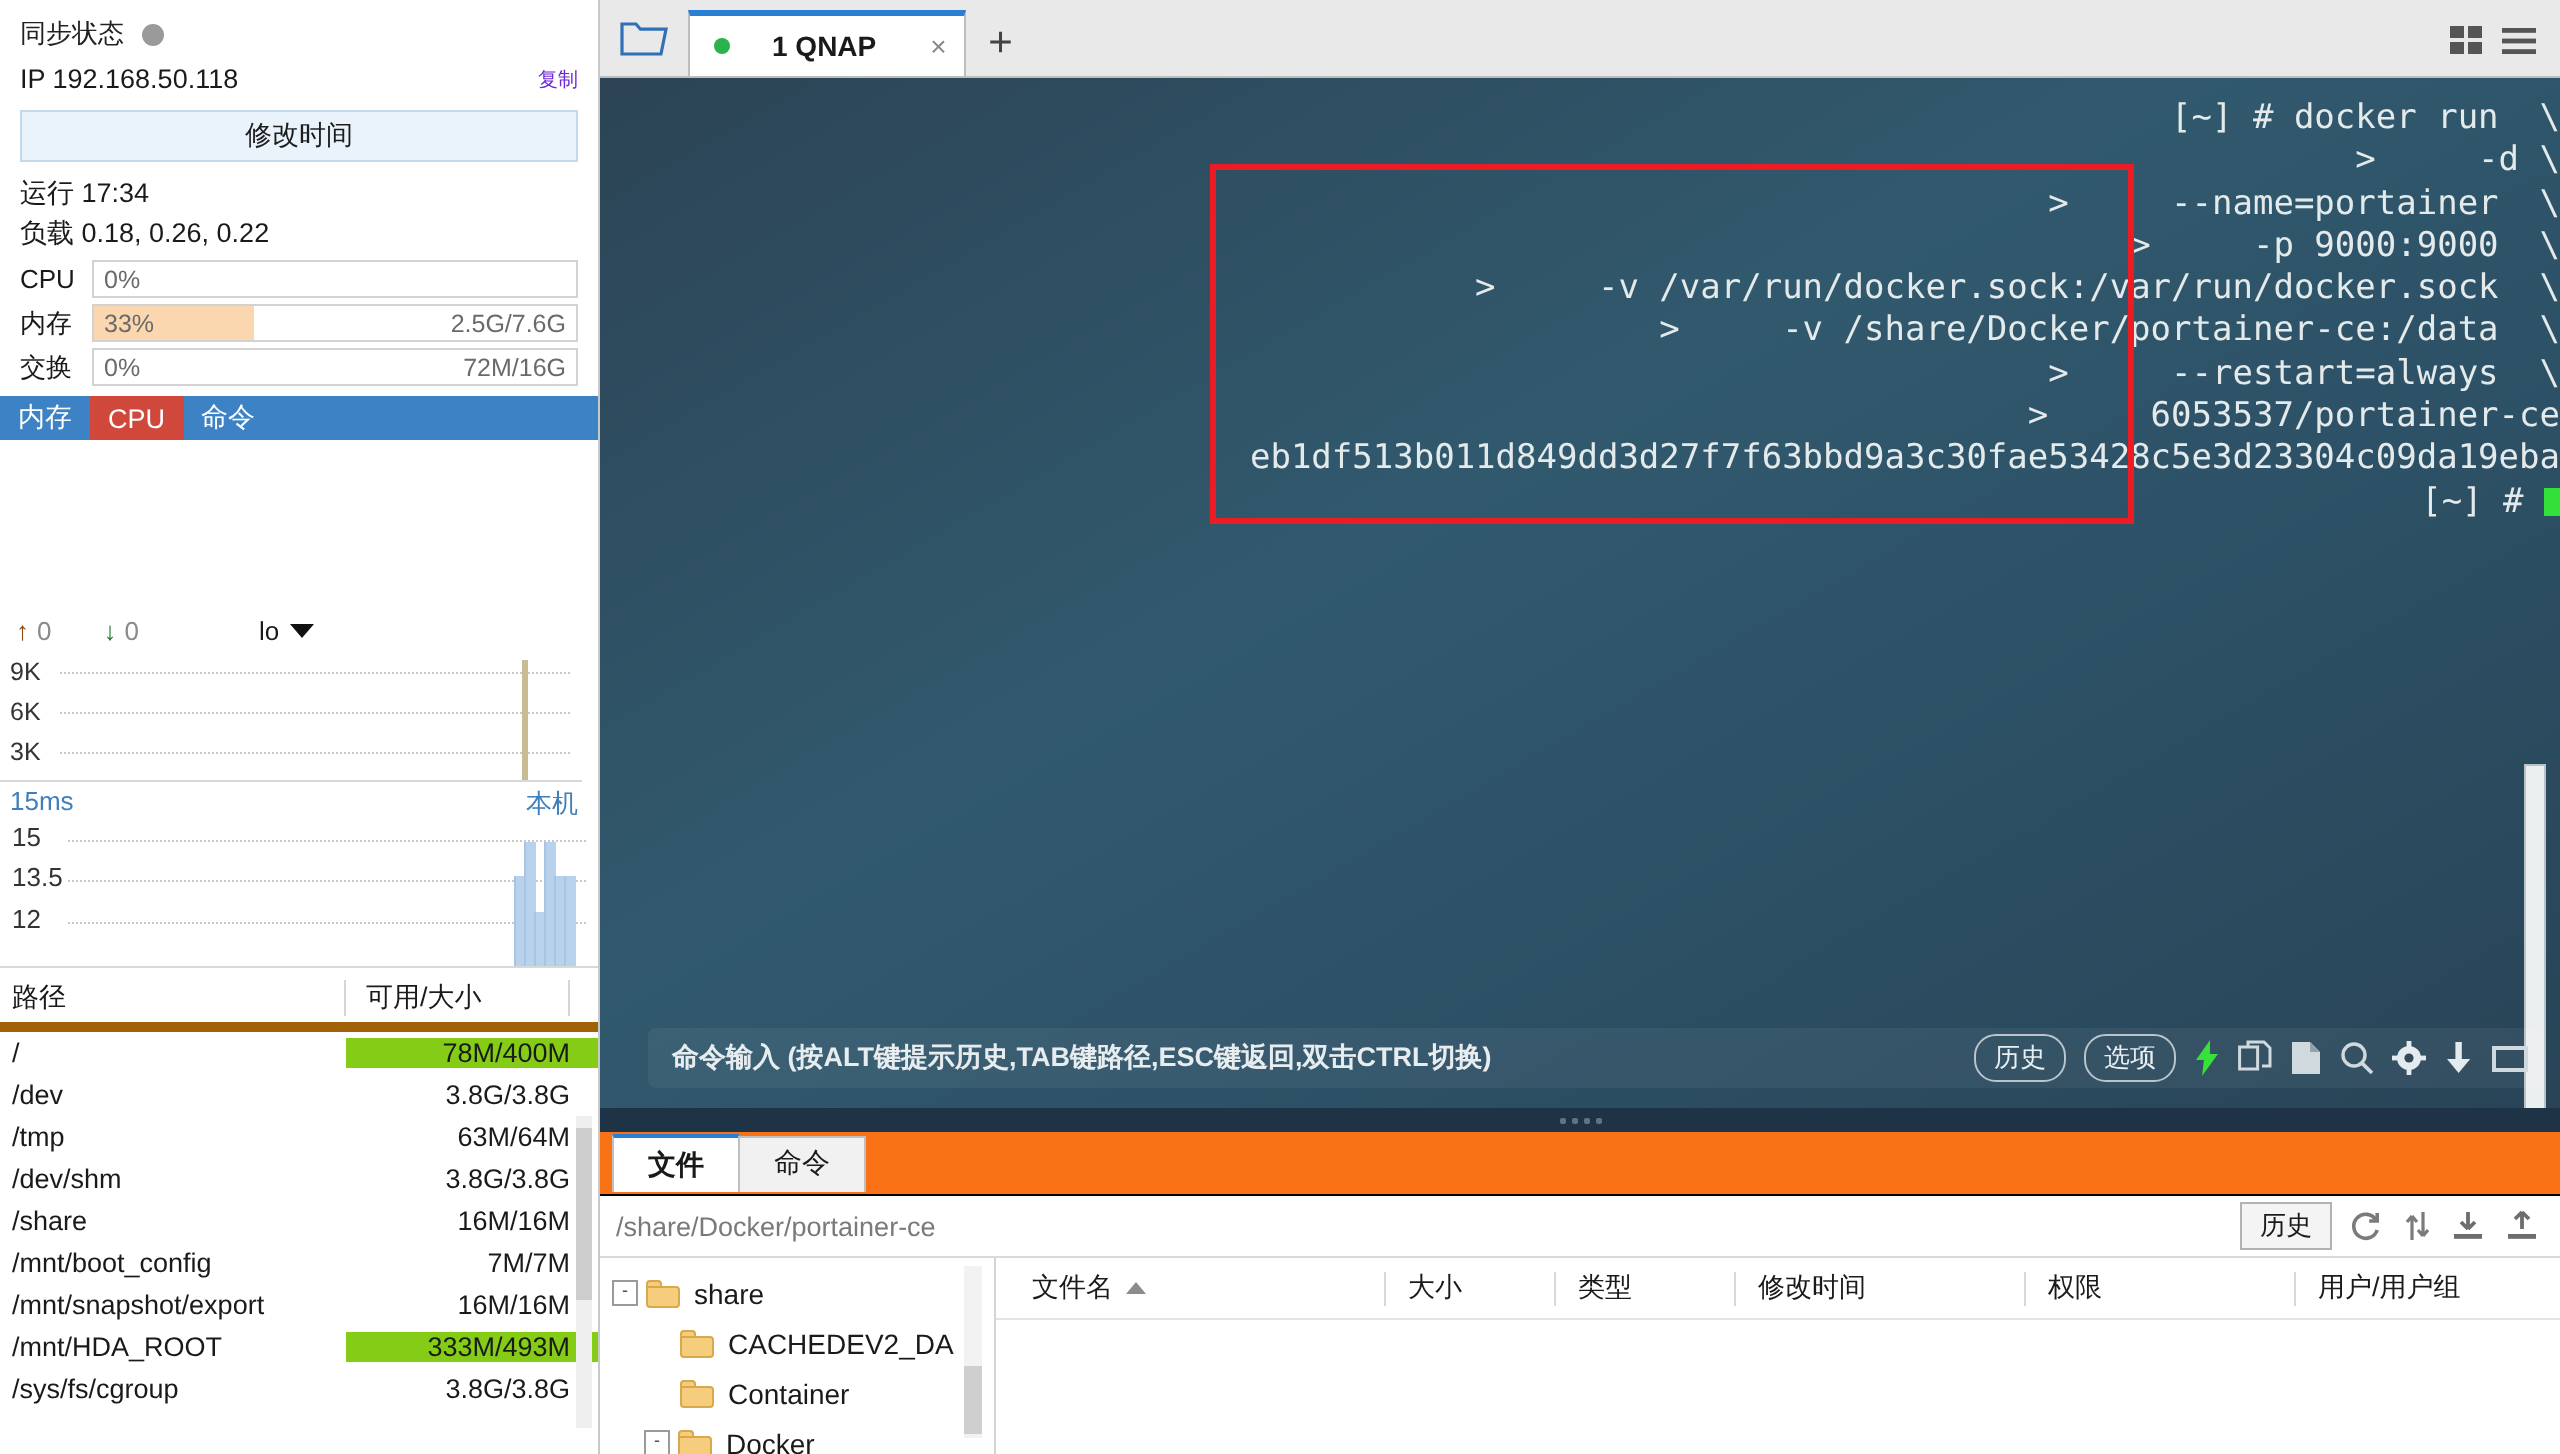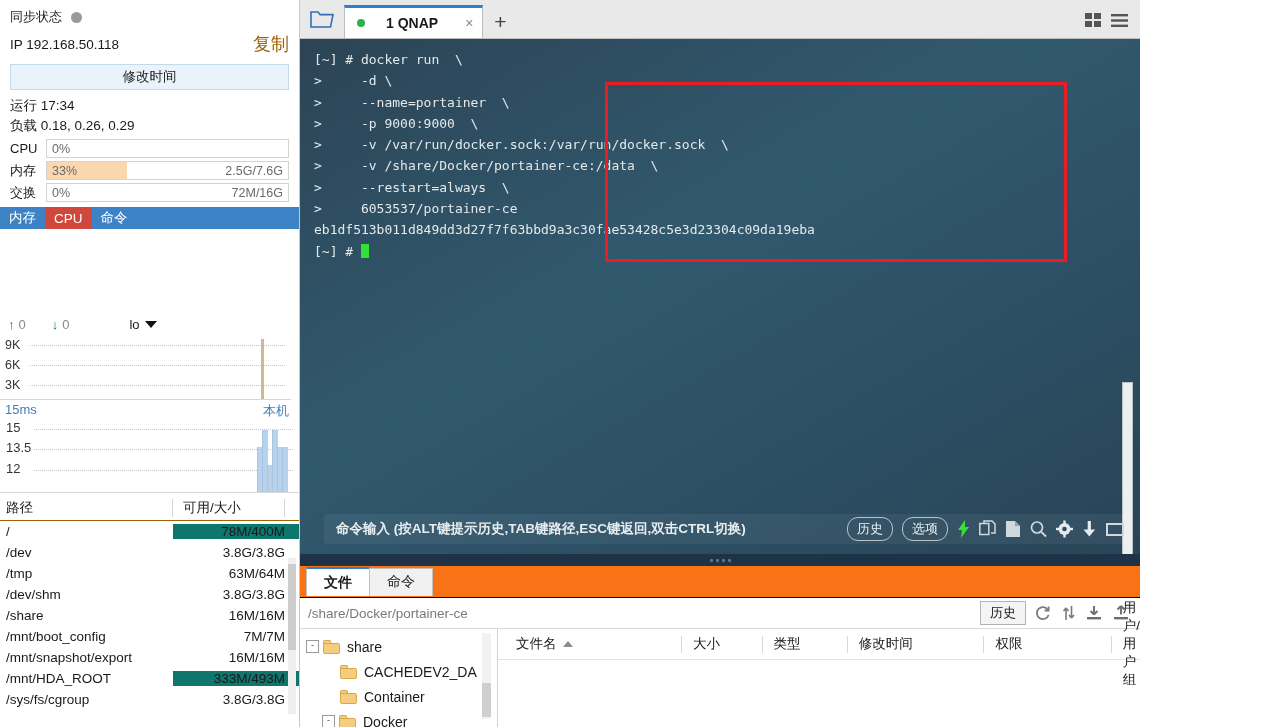--- a/index.html
+++ b/index.html
@@ -2,31 +2,31 @@
 <html><head>
 <meta charset="utf-8">
 <style>
   html,body{margin:0;padding:0;}
   body{
     width:1280px;height:727px;overflow:hidden;
     font-family:"Liberation Sans","DejaVu Sans",sans-serif;
     font-size:13px;color:#222;background:#fff;
     -webkit-font-smoothing:antialiased;
   }
-  .app{display:flex;width:1140px;height:727px;}
+  .app{display:flex;width:1280px;height:727px;}
 
   
   .sidebar{width:300px;height:727px;background:#fff;position:relative;flex:0 0 300px;
            border-right:1px solid #c8c8c8;box-sizing:border-box;overflow:hidden;}
   .sb-row{display:flex;align-items:center;}
   .sync-row{padding:8px 10px 4px 10px;gap:9px;}
   .sync-dot{width:11px;height:11px;border-radius:50%;background:#9a9a9a;display:inline-block;}
   .ip-row{padding:2px 10px 4px 10px;justify-content:space-between;}
   .ip-text{font-size:13.5px;color:#1a1a1a;}
-  .copy-link{font-size:18px;color:#a16207;cursor:pointer;}
+  .copy-link{font-size:10px;color:#6d28d9;cursor:pointer;}
   .sysinfo-btn{margin:4px 10px 6px 10px;height:24px;line-height:24px;text-align:center;
      background:#eaf3fb;border:1px solid #c3d9ec;font-size:13.5px;color:#1d1d1d;cursor:pointer;}
   .uptime,.loadavg{padding:1px 10px;font-size:13.5px;color:#1a1a1a;}
 
   .meter{margin:3px 10px 0 10px;display:flex;align-items:center;gap:6px;}
   .meter-name{width:30px;font-size:13px;color:#1a1a1a;flex:0 0 auto;}
   .meter-bar{position:relative;flex:1;height:19px;border:1px solid #d2d2d2;background:#fff;
              display:flex;align-items:center;box-sizing:border-box;overflow:hidden;}
   .meter-fill{position:absolute;left:0;top:0;bottom:0;background:#fbd7b0;}
   .meter-pct{position:relative;z-index:2;padding-left:5px;font-size:12.5px;color:#6a6a6a;}
@@ -52,28 +52,28 @@
 
   .lat-head{display:flex;justify-content:space-between;padding:2px 10px 0 5px;}
   .lat-head .l{color:#3f7fba;font-size:13px;}
   .lat-head .r{color:#3f7fba;font-size:13px;}
   .graph2{position:relative;height:72px;border-bottom:1px solid #d8d8d8;}
   .graph2 .ylab{position:absolute;left:6px;font-size:13px;color:#333;}
   .graph2 .gl{position:absolute;left:34px;right:6px;border-top:1px dotted #c7c7c7;height:0;}
   .graph2 .bar{position:absolute;bottom:0;background:#b9d2ec;border-left:1px solid #a7c6e6;}
 
   .disk{margin-top:4px;}
-  .disk-head{display:flex;font-size:13.5px;color:#1a1a1a;padding:2px 0 3px 0;border-bottom:1px solid #a16207;}
+  .disk-head{display:flex;font-size:13.5px;color:#1a1a1a;padding:2px 0 3px 0;border-bottom:5px solid #a16207;}
   .disk-head .c1{flex:1;padding-left:6px;}
   .disk-head .c2{width:112px;border-left:1px solid #d6d6d6;padding-left:10px;box-sizing:border-box;}
   .disk-head .c3{width:14px;border-left:1px solid #d6d6d6;}
   .disk-row{display:flex;font-size:13.5px;height:21px;align-items:center;}
   .disk-row .p{flex:1;padding-left:6px;color:#1a1a1a;white-space:nowrap;overflow:hidden;}
   .disk-row .v{width:126px;text-align:right;padding-right:14px;color:#1a1a1a;box-sizing:border-box;}
-  .disk-row .v.hl{background:#0f766e;}
+  .disk-row .v.hl{background:#84cc16;}
   .disk-scroll{position:absolute;right:3px;top:558px;width:8px;height:156px;background:#efefef;}
   .disk-scroll i{position:absolute;left:0;right:0;top:6px;height:86px;background:#cdcdcd;display:block;}
 
   
   .right{flex:1;display:flex;flex-direction:column;height:727px;min-width:0;}
 
   .tabbar{height:38px;background:#e9e9e9;display:flex;align-items:flex-end;position:relative;
           border-bottom:1px solid #bdbdbd;}
   .folder-ico{width:44px;height:38px;display:flex;align-items:center;justify-content:center;cursor:pointer;}
   .tab{height:33px;background:#fff;border:1px solid #bdbdbd;border-bottom:none;
@@ -82,21 +82,21 @@
   .tab .gdot{width:8px;height:8px;border-radius:50%;background:#2bb24c;}
   .tab .xc{color:#888;font-size:14px;font-weight:normal;margin-left:6px;cursor:pointer;}
   .newtab{width:34px;height:33px;display:flex;align-items:center;justify-content:center;
           font-size:21px;color:#444;cursor:pointer;}
   .tabbar-right{margin-left:auto;display:flex;align-items:center;gap:9px;padding:0 12px 7px 0;}
 
   .term{position:relative;flex:0 0 515px;height:515px;
         background:linear-gradient(150deg,#2c4455 0%,#31596e 42%,#2c4f64 70%,#294457 100%);
         overflow:hidden;}
   .term-inner{padding:10px 0 0 14px;font-family:"DejaVu Sans Mono","Liberation Mono",monospace;
-        font-size:13px;line-height:21.3px;color:#e4e9ea;white-space:pre;}
+        font-size:17px;line-height:21.3px;color:#e4e9ea;white-space:pre;text-align:right;}
   .redbox{position:absolute;left:305px;top:43px;width:462px;height:180px;
           border:3px solid #ec1c24;box-sizing:border-box;pointer-events:none;}
   .cursor{display:inline-block;width:8px;height:14px;background:#33e03a;vertical-align:-2px;}
   .term-scroll{position:absolute;right:7px;top:343px;width:11px;height:182px;background:#eceff0;
                border:1px solid #b9c2c6;box-sizing:border-box;}
   .cmdbar{position:absolute;left:24px;right:8px;bottom:10px;height:30px;
           background:rgba(255,255,255,0.055);border-radius:4px;display:flex;align-items:center;
           padding:0 8px;box-sizing:border-box;}
   .cmdbar .hint{color:#e7ecef;font-size:13.5px;padding-left:4px;font-weight:bold;}
   .cmdbar .tools{margin-left:auto;display:flex;align-items:center;gap:9px;}
@@ -156,21 +156,21 @@
     </div>
 
     <div class="sb-row ip-row">
       <span class="ip-text">IP 192.168.50.118</span>
       <span class="copy-link">复制</span>
     </div>
 
     <div class="sysinfo-btn">修改时间</div>
 
     <div class="uptime">运行 17:34</div>
-    <div class="loadavg">负载 0.18, 0.26, 0.29</div>
+    <div class="loadavg">负载 0.18, 0.26, 0.22</div>
 
     <div class="meter">
       <span class="meter-name">CPU</span>
       <span class="meter-bar">
         <span class="meter-fill" style="width:0%"></span>
         <span class="meter-pct">0%</span>
         <span class="meter-abs"></span>
       </span>
     </div>
     <div class="meter">

